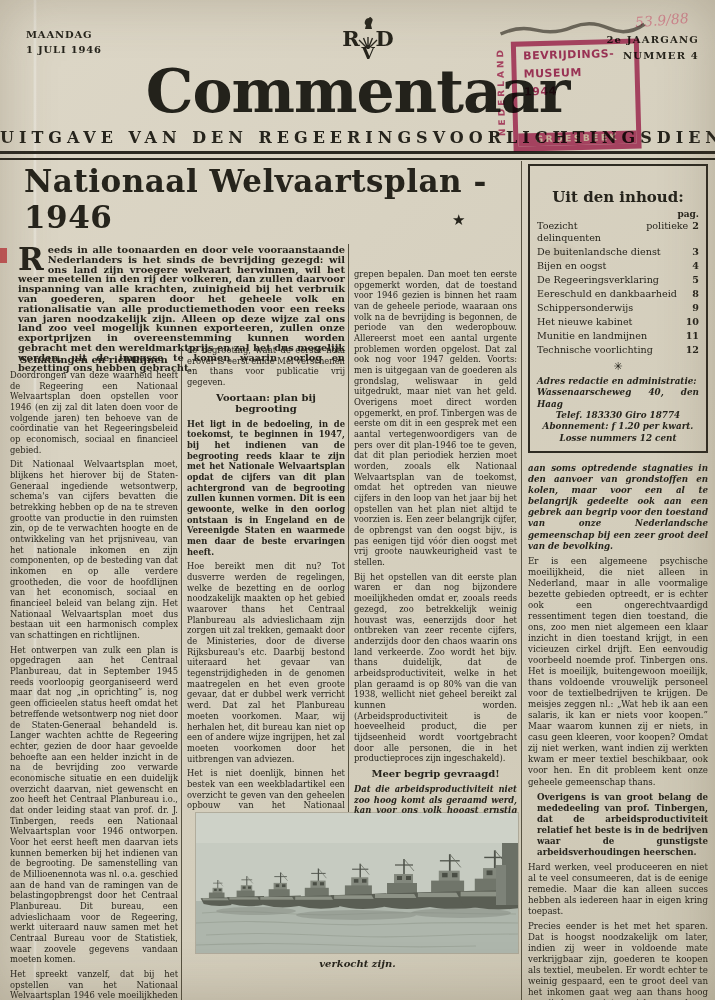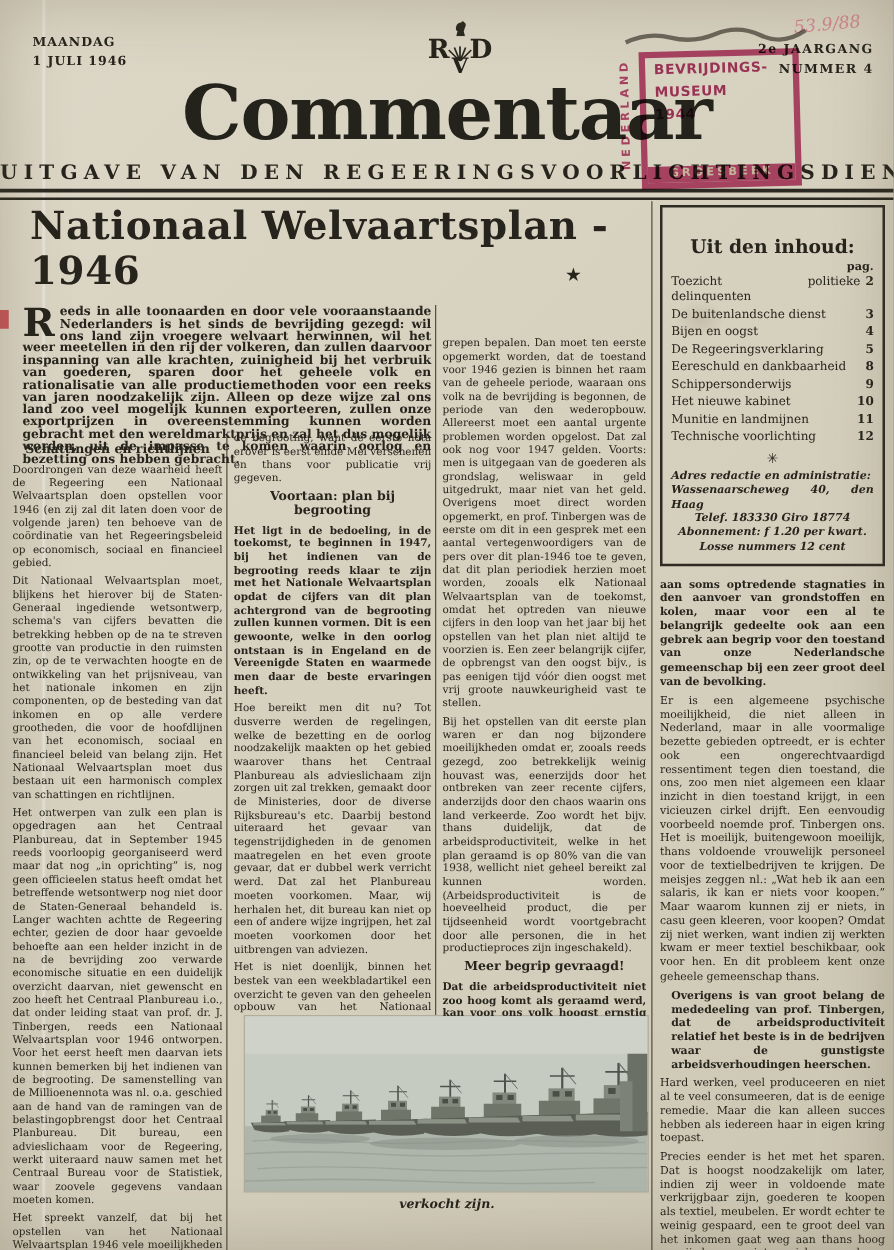--- a/index.html
+++ b/index.html
@@ -66,21 +66,21 @@
   .dropcap{float:left;font-size:31px;line-height:.82;font-weight:bold;padding:2px 4px 0 0;}
   .col{position:absolute;text-align:justify;overflow:hidden;}
   .col p{margin:0 0 4px 0;font-size:8.4px;line-height:1.27;}
   .col1{left:10px;top:352px;width:168px;height:648px;}
   .col2{left:187px;top:345px;width:158px;height:466px;}
   .col3{left:354px;top:244px;width:163px;height:568px;margin-top:25px;}
   .col4{left:528px;top:164px;width:180px;height:836px;}
   .col4 p{font-size:8.7px;}
   .col-heading{font-size:10px;font-weight:bold;margin:2px 0 5px 0;text-align:center;}
   .bold-p{font-weight:bold;}
-  .italic-p{font-weight:600;}
+  .italic-p{font-style:italic;font-weight:600;}
   .indent-p{margin-left:9px !important;font-weight:bold;}
 
   
   .inhoud-box{border:2px solid #2e2b22;padding:20px 7px 7px 7px;margin-bottom:10px;}
   .inhoud-title{text-align:center;font-size:15px;font-weight:bold;margin:2px 0 3px 0;}
   .pag-label{text-align:right;font-size:9px;font-weight:600;margin-bottom:1px;}
   .toc-row{display:flex;justify-content:flex-end;font-size:9.6px;line-height:1.3;margin-bottom:1.5px;}
   .toc-label{flex:1;padding-right:4px;}
   .toc-page{font-weight:600;}
   .asterisk{text-align:center;font-size:11px;margin:3px 0;}

